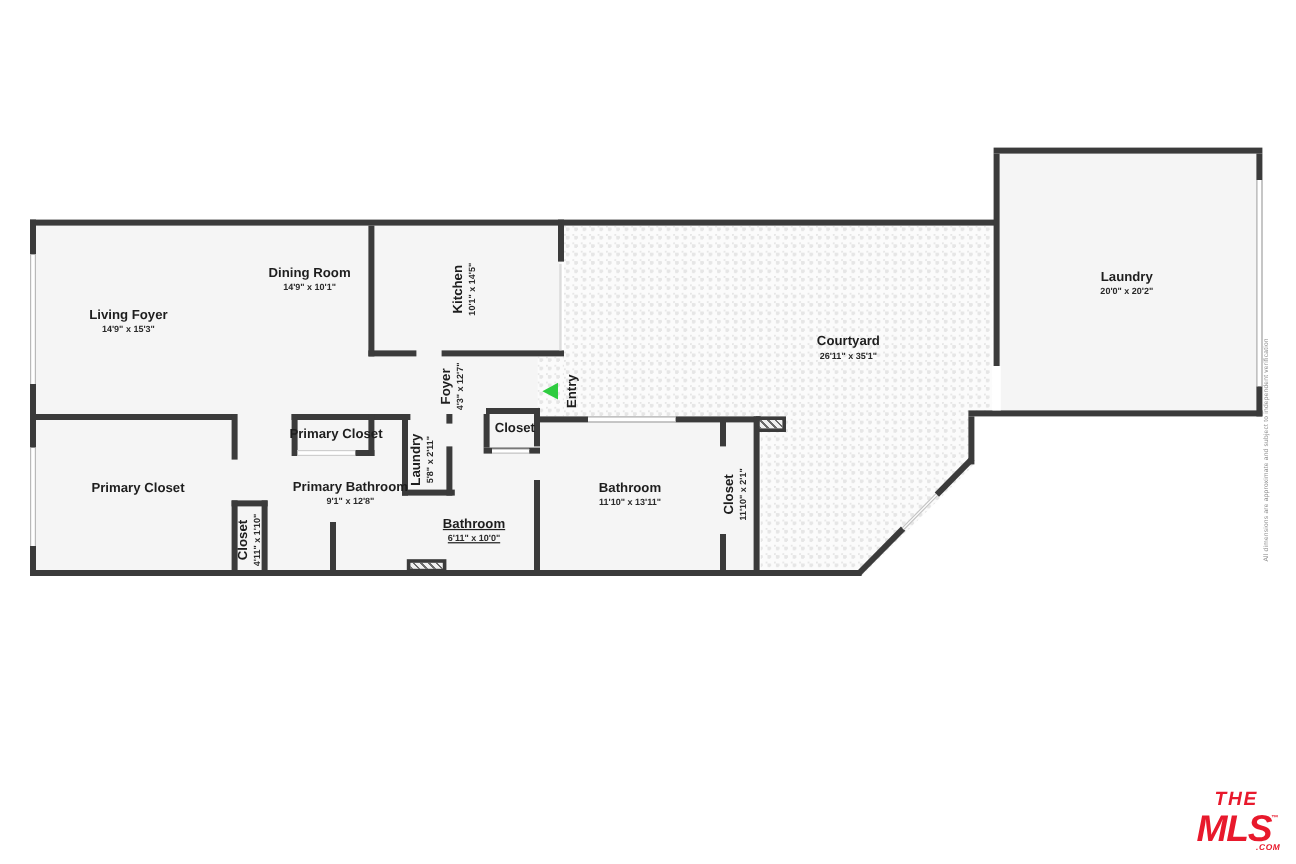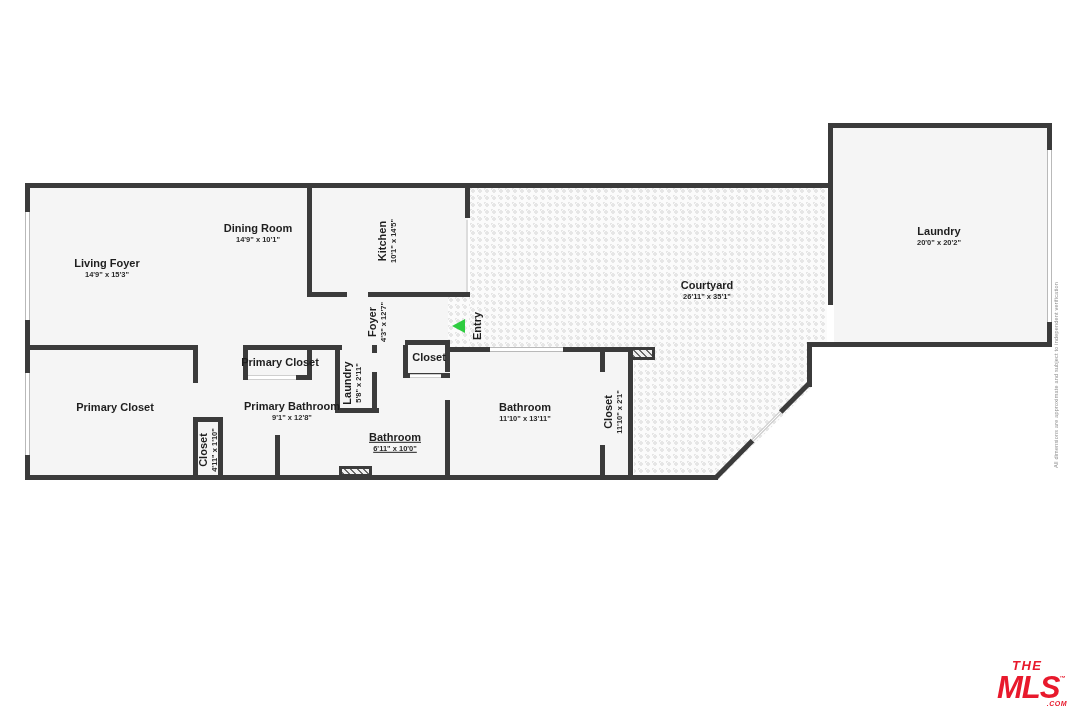--- a/index.html
+++ b/index.html
@@ -37,21 +37,21 @@
   .wrap .rname{white-space:normal;width:84px;}
 
   
   .tri{position:absolute;width:0;height:0;border-top:7px solid transparent;border-bottom:7px solid transparent;border-right:13px solid #2ecc40;}
 
   
   .disclaimer{position:absolute;left:1053px;top:298px;height:170px;writing-mode:vertical-rl;transform:rotate(180deg);font-size:5.5px;color:#8f8f8f;letter-spacing:0.2px;white-space:nowrap;}
 
   
   .logo{position:absolute;left:997px;top:659px;width:72px;color:#e8192c;font-style:italic;text-align:left;line-height:1;}
-  .logo-the{font-size:13px;font-weight:800;margin-left:15px;letter-spacing:1.5px;}
+  .logo-the{font-size:16px;font-weight:800;margin-left:15px;letter-spacing:1.5px;}
   .logo-mls{font-size:31px;font-weight:800;letter-spacing:-1px;margin-top:0px;}
   .logo-mls sup{font-size:6px;font-style:normal;vertical-align:18px;letter-spacing:0;}
   .logo-com{font-size:7px;font-weight:800;text-align:right;margin-top:-3px;margin-right:2px;letter-spacing:0.5px;}
 </style>
 </head>
 <body>
 
 <div id="plan">
 
   <div class="fill" style="left:27px;top:185px;width:441px;height:293px;"></div>

